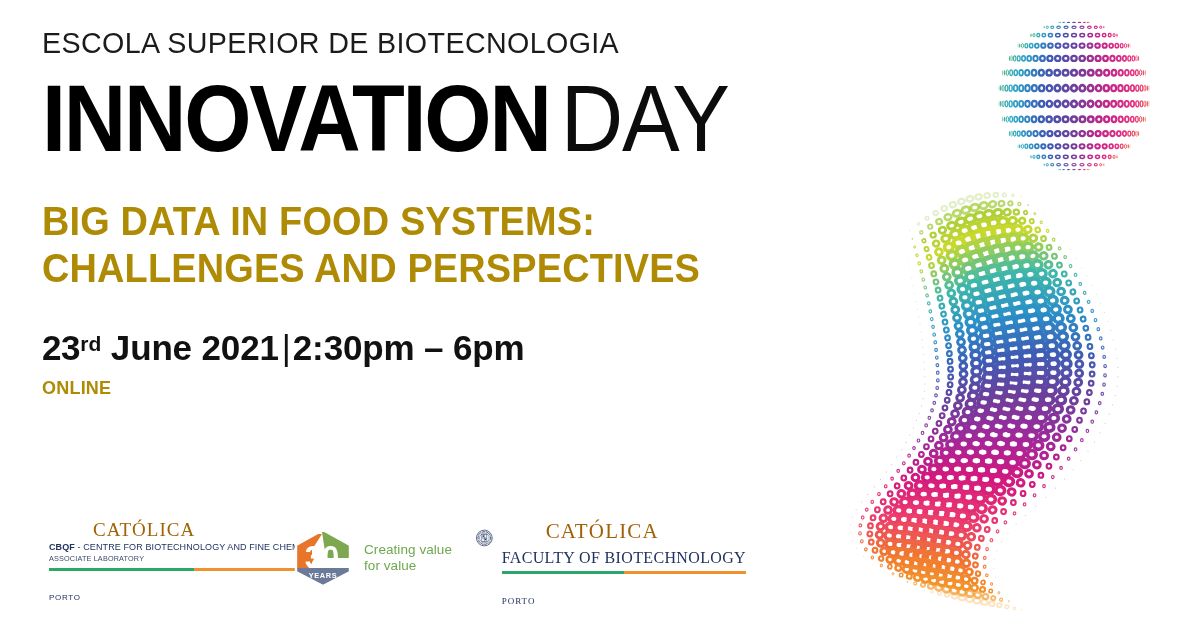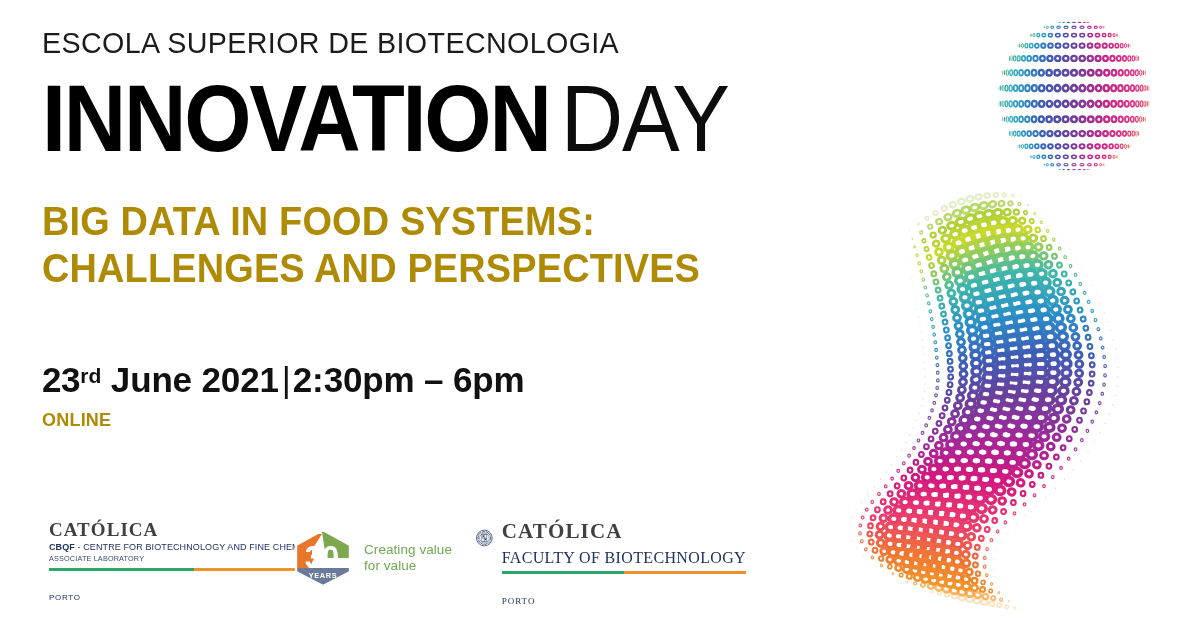--- a/index.html
+++ b/index.html
@@ -80,21 +80,21 @@
     color: #ae8a05;
     font-size: 41px;
     font-weight: 700;
     line-height: 47px;
     letter-spacing: 0.004em;
     transform: scaleX(0.925);
     transform-origin: left center;
   }
   #subtitle .sub-line { white-space: nowrap; display: block; }
 
-  #datetime-block { margin-top: 64px; }
+  #datetime-block { margin-top: 32px; }
   #datetime-line {
     font-size: 35px;
     font-weight: 700;
     color: #111111;
     letter-spacing: -0.004em;
     white-space: nowrap;
     line-height: 40px;
   }
   #datetime-line .day-num { letter-spacing: -0.01em; }
   #datetime-line .ordinal {
@@ -133,22 +133,23 @@
   .crest { display: block; }
 
   .logo-lockup { display: flex; align-items: flex-start; }
   .lockup-text { margin-left: 9px; padding-top: 2px; }
 
   .catolica-word {
     font-family: "Liberation Serif", serif;
     font-size: 19px;
     line-height: 20px;
     letter-spacing: 0.055em;
-    color: #404040;
-    font-weight: 700;
+    color: #a16207;
+    font-weight: 400;
+    margin-left: 44px;
   }
 
   .unit-name {
     font-size: 9.4px;
     line-height: 12px;
     font-weight: 700;
     color: #20325e;
     letter-spacing: 0.012em;
     transform: scaleX(0.96);
     transform-origin: left center;

